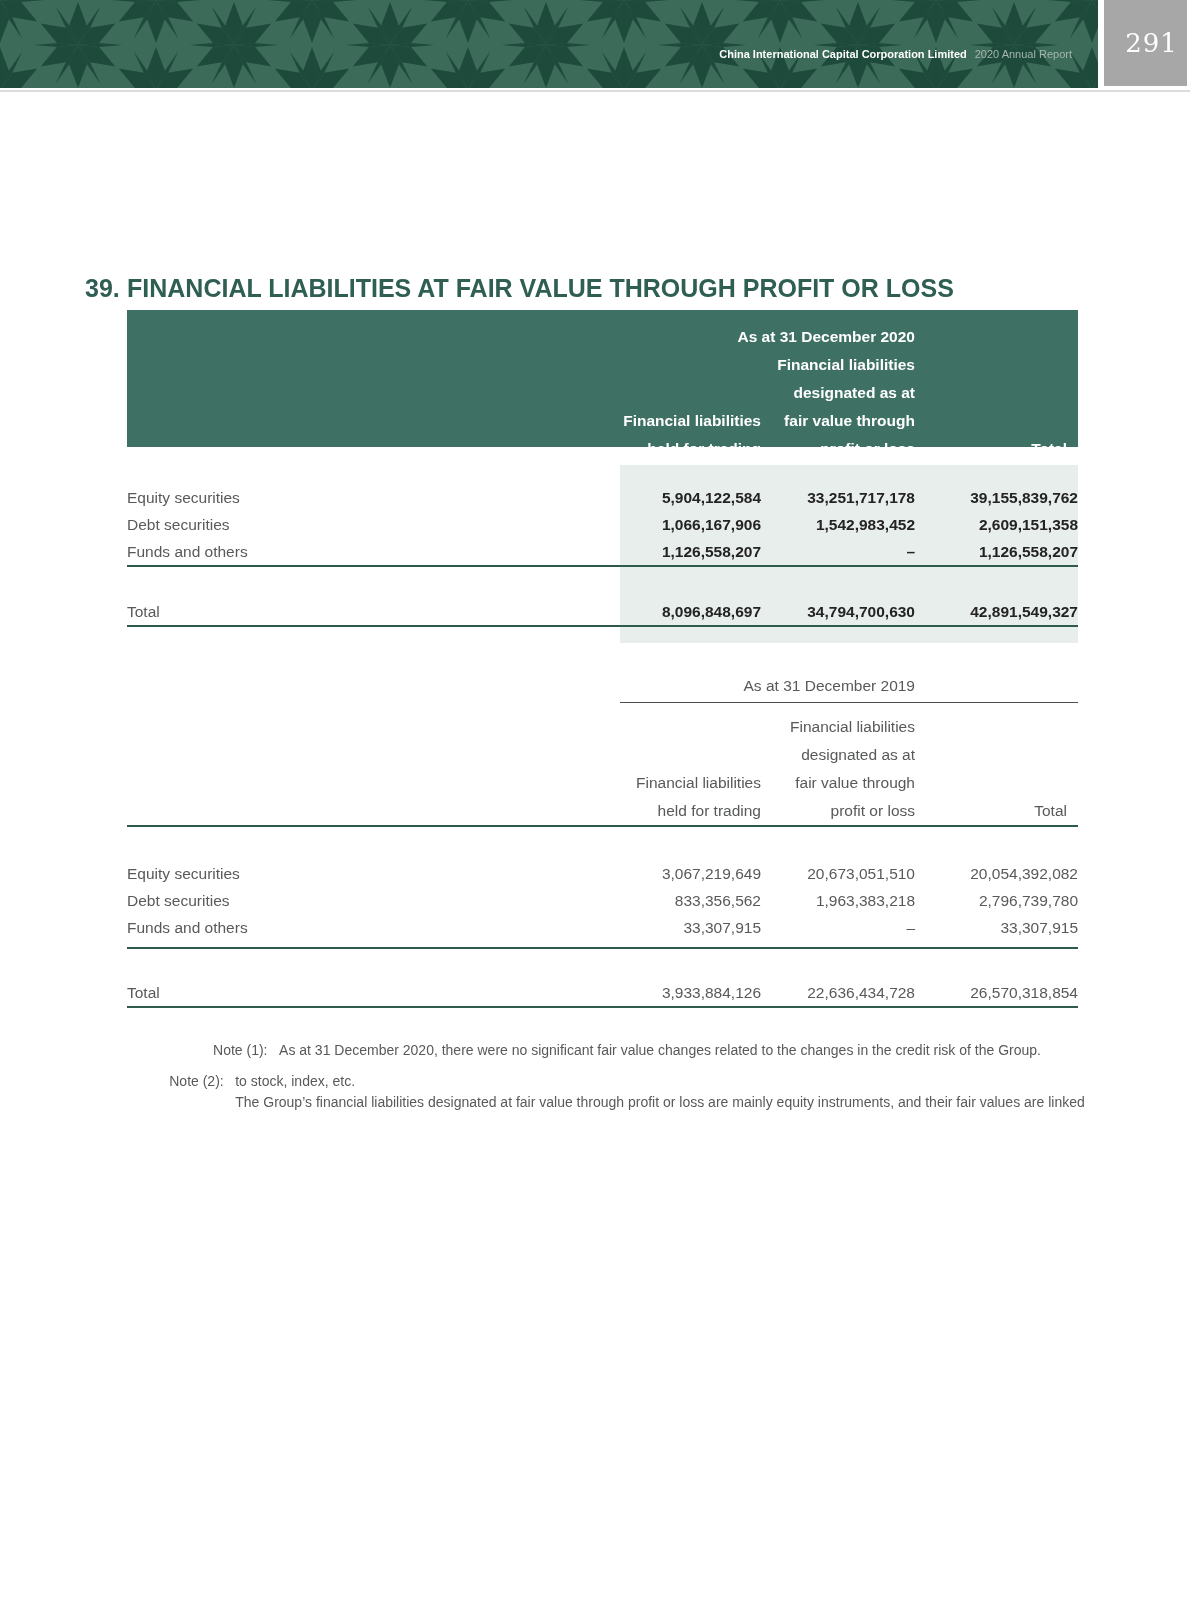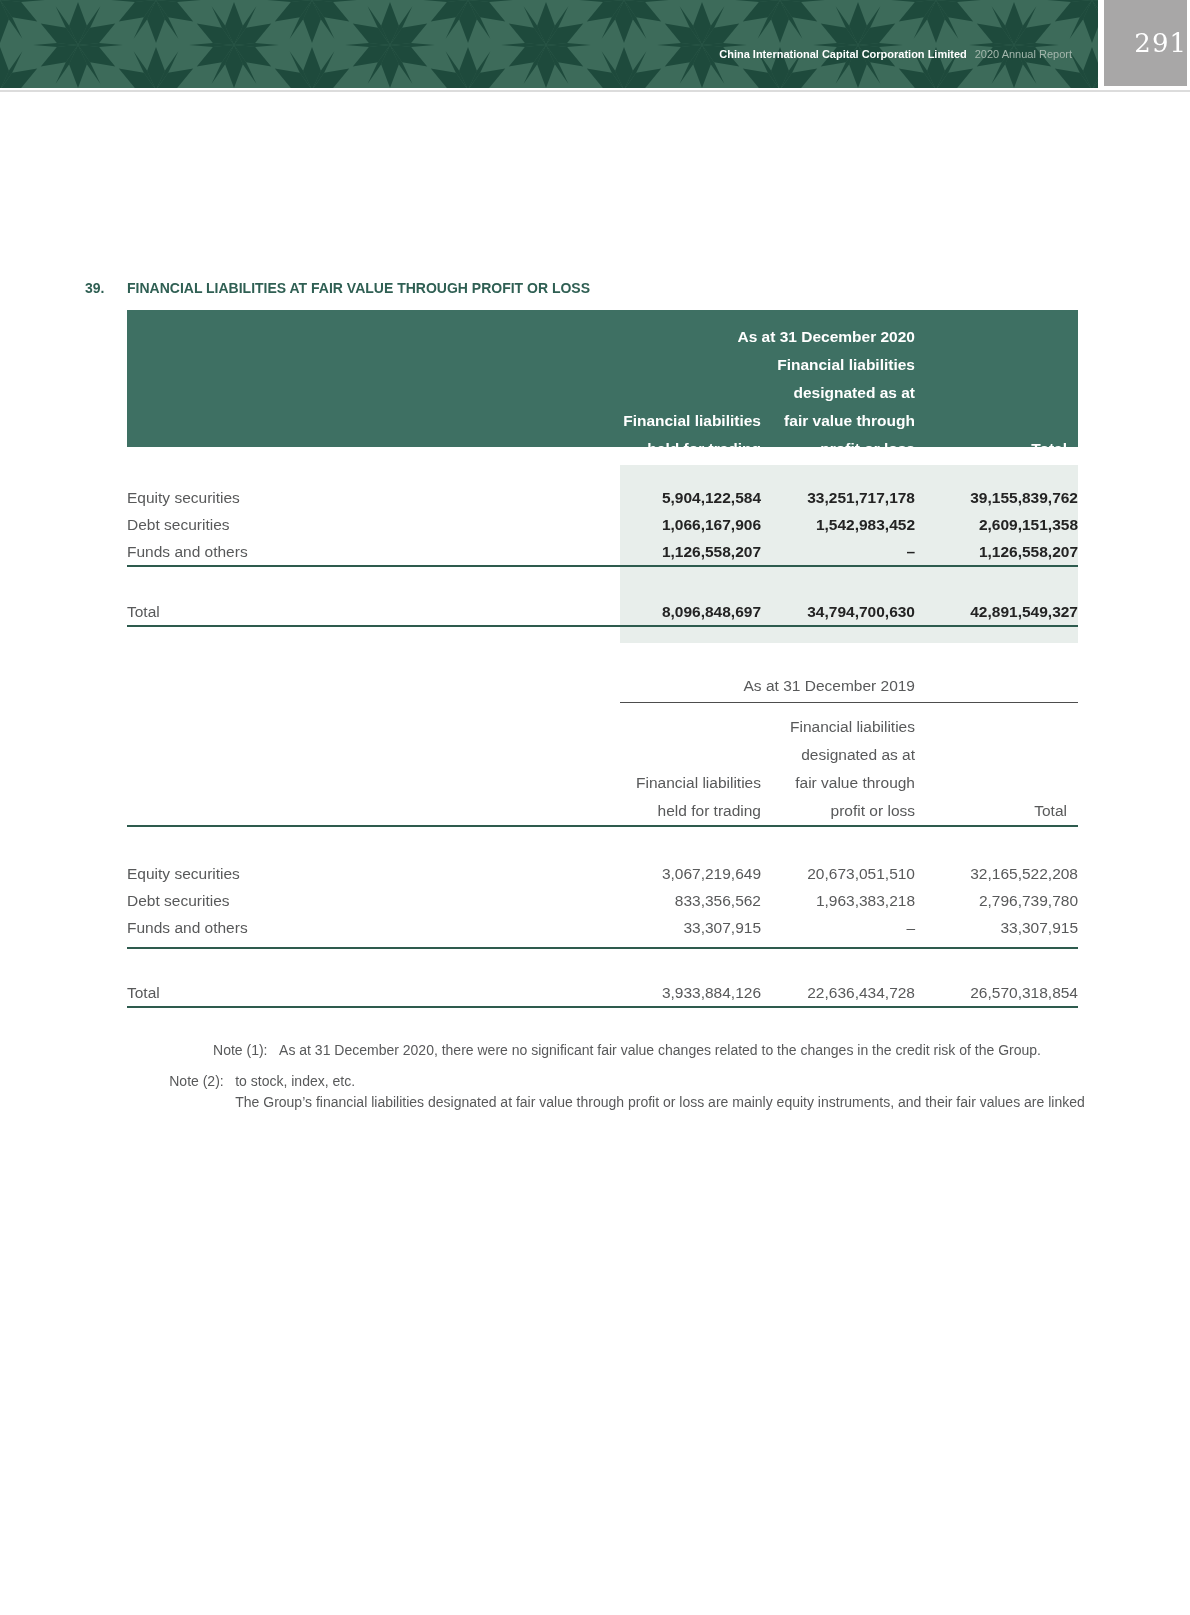--- a/index.html
+++ b/index.html
@@ -13,31 +13,31 @@
   .banner { position:absolute; left:0; top:0; width:1098px; height:88px; }
   .banner svg { display:block; }
   .banner-text {
     position:absolute; right:26px; top:48px; white-space:nowrap;
     font-size:11px; color:#ffffff;
   }
   .banner-text .company { font-weight:bold; color:#ffffff; }
   .banner-text .report  { font-weight:normal; color:#a3b6ac; margin-left:8px; }
   .pagebox {
     position:absolute; left:1104px; top:0; width:83px; height:86px;
-    background:#a8a7a7; display:flex; align-items:center; justify-content:flex-end;padding-left:12px;
+    background:#a8a7a7; display:flex; align-items:center; justify-content:center;padding-left:12px;
   }
   .pagebox span {
     font-family:"DejaVu Serif", serif; font-size:26px; color:#ffffff; letter-spacing:1px;
   }
   .header-rule { position:absolute; left:0; top:90px; width:1190px; height:2px; background:#dcdcdc; }
 
   
   .section-title {
     position:absolute; left:85px; top:276px; display:flex;
-    font-size:14px; font-weight:bold; color:#2f5f53; line-height:24px;
+    font-size:25px; font-weight:bold; color:#2f5f53; line-height:24px;
   }
   .section-title .num { width:42px; }
 
   
   .tbl { position:absolute; left:127px; width:951px; font-size:15.5px; }
   .row { display:flex; line-height:27px; height:27px; }
   .c-label { width:493px; color:#58595a; }
   .c-v1 { width:141px; text-align:right; }
   .c-v2 { width:154px; text-align:right; }
   .c-v3 { width:163px; text-align:right; }
@@ -196,21 +196,21 @@
       <div class="gh-stack gh-total">
         <span>Total</span>
       </div>
     </div>
     <div class="rule"></div>
     <div class="body">
       <div class="row">
         <span class="c-label">Equity securities</span>
         <span class="c-v1">3,067,219,649</span>
         <span class="c-v2">20,673,051,510</span>
-        <span class="c-v3">32,165,522,208</span>
+        <span class="c-v3">20,054,392,082</span>
       </div>
       <div class="row">
         <span class="c-label">Debt securities</span>
         <span class="c-v1">833,356,562</span>
         <span class="c-v2">1,963,383,218</span>
         <span class="c-v3">2,796,739,780</span>
       </div>
       <div class="row">
         <span class="c-label">Funds and others</span>
         <span class="c-v1">33,307,915</span>

